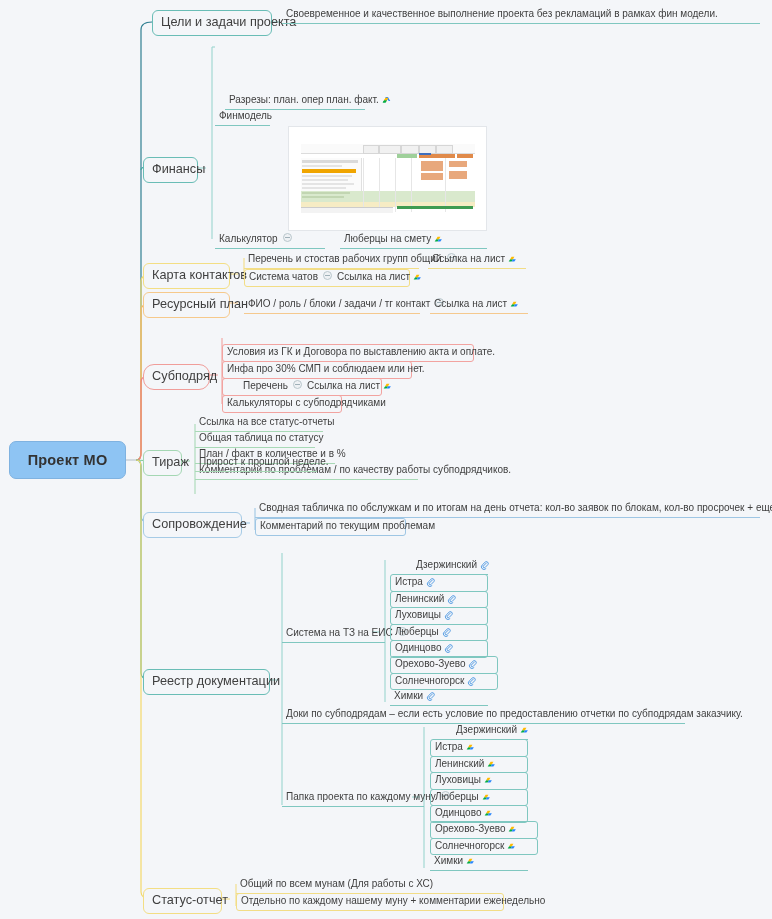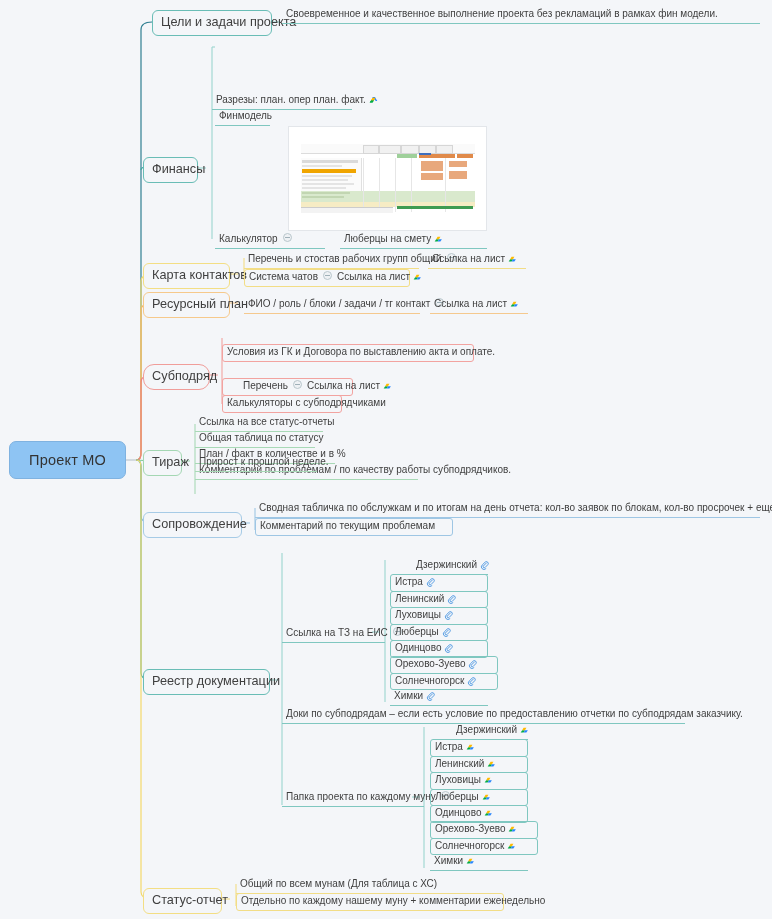--- a/index.html
+++ b/index.html
@@ -17,21 +17,21 @@
 
   
   .root{
     position:absolute;
     left:9px;top:441px;
     width:117px;height:38px;
     background:#8ec4f3;
     border:1px solid #7fb2e0;
     border-radius:7px;
     display:flex;align-items:center;justify-content:center;
-    font-size:14.5px;font-weight:normal;color:#333;
+    font-size:14.5px;font-weight:bold;color:#333;
     box-sizing:border-box;
     letter-spacing:.2px;
   }
 
   
   .topic{
     position:absolute;
     box-sizing:border-box;
     border:1.3px solid #bbb;
     border-radius:6px;
@@ -163,21 +163,21 @@
 
   <div class="root">Проект МО</div>
 
   <div class="topic t-teal" style="left:152px;top:10px;width:120px;">Цели и задачи проекта</div>
 
   <div class="leaf ul c-teal" style="left:282px;top:7px;width:478px;">Своевременное и качественное выполнение проекта без рекламаций в рамках фин модели.</div>
 
   <div class="topic t-teal" style="left:143px;top:157px;width:55px;">Финансы</div>
 
 
-  <div class="leaf ul c-teal" style="left:212px;top:93px;width:140px;text-align:center;">
+  <div class="leaf ul c-teal" style="left:225px;top:93px;width:140px;text-align:center;">
     <span>Разрезы: план. опер план. факт.</span><span class="ic gdrive"><svg viewBox="0 0 24 24" width="9" height="9">
           <path d="M8.2 2.6 L15.8 2.6 L22 13.4 L18.2 13.4 Z" fill="#2684fc"></path>
           <path d="M1.9 17.4 L5.7 11 L13.3 11 L9.5 17.4 Z" fill="#00ac47"></path>
           <path d="M5.7 11 L9.5 4.6 L13.3 11 Z" fill="#ffba00"></path>
           <path d="M8.2 2.6 L4.4 9 L12 22 L15.8 15.6 Z" fill="#ffba00" opacity="0"></path>
           <path d="M1.9 17.4 L9.5 17.4 L13.3 11 L5.7 11 Z" fill="#00ac47"></path>
           <path d="M9.5 4.6 L5.7 11 L13.3 11 L17.1 4.6 Z" fill="#ffba00"></path>
           <path d="M13.3 11 L9.5 17.4 L22.1 17.4 L18.3 11 Z" fill="#2684fc" opacity="0"></path>
         </svg></span>
   </div>
@@ -271,49 +271,50 @@
     <span>Ссылка на лист</span><span class="ic gdrive"><svg viewBox="0 0 24 24" width="9" height="9">
           <path d="M1.9 17.4 L9.5 17.4 L13.3 11 L5.7 11 Z" fill="#00ac47"></path>
           <path d="M9.5 4.6 L5.7 11 L13.3 11 L17.1 4.6 Z" fill="#ffba00"></path>
           <path d="M9.5 17.4 L13.3 11 L20.9 11 L17.1 17.4 Z" fill="#2684fc"></path>
         </svg></span>
   </div>
 
   <div class="topic t-red" style="left:143px;top:364px;width:67px;">Субподряд</div>
 
   <div class="leaf boxed c-red" style="left:222px;top:344px;width:252px;">Условия из ГК и Договора по выставлению акта и оплате.</div>
-
-  <div class="leaf boxed c-red" style="left:222px;top:378px;width:131px;padding-left:20px;">
+  <div class="leaf boxed c-red" style="left:222px;top:361px;width:190px;">Инфа про 30% СМП и соблюдаем или нет.</div>
+
+  <div class="leaf boxed c-red" style="left:222px;top:378px;width:160px;padding-left:20px;">
     <span>Перечень</span><span class="collapse"></span><span>Ссылка на лист</span><span class="ic gdrive"><svg viewBox="0 0 24 24" width="9" height="9">
           <path d="M1.9 17.4 L9.5 17.4 L13.3 11 L5.7 11 Z" fill="#00ac47"></path>
           <path d="M9.5 4.6 L5.7 11 L13.3 11 L17.1 4.6 Z" fill="#ffba00"></path>
           <path d="M9.5 17.4 L13.3 11 L20.9 11 L17.1 17.4 Z" fill="#2684fc"></path>
         </svg></span>
   </div>
 
   <div class="leaf boxed c-red" style="left:222px;top:395px;width:120px;">Калькуляторы с субподрядчиками</div>
 
   <div class="topic t-green" style="left:143px;top:450px;width:39px;">Тираж</div>
 
   <div class="leaf ul c-green" style="left:195px;top:415px;width:128px;">Ссылка на все статус-отчеты</div>
   <div class="leaf ul c-green" style="left:195px;top:431px;width:120px;">Общая таблица по статусу</div>
   <div class="leaf ul c-green" style="left:195px;top:447px;width:140px;">План / факт в количестве и в %</div>
   <div class="leaf ul c-green" style="left:195px;top:463px;width:223px;">Комментарий по проблемам / по качеству работы субподрядчиков.</div>
   <div class="leaf ul c-green" style="left:195px;top:455px;width:122px;">Прирост к прошлой неделе.</div>
 
   <div class="topic t-blue" style="left:143px;top:512px;width:99px;">Сопровождение</div>
 
   <div class="leaf ul c-blue" style="left:255px;top:501px;width:505px;">Сводная табличка по обслужкам и по итогам на день отчета: кол-во заявок по блокам, кол-во просрочек + еще показатели?</div>
-  <div class="leaf boxed c-blue" style="left:255px;top:518px;width:198px;">Комментарий по текущим проблемам</div>
+  <div class="leaf boxed c-blue" style="left:255px;top:518px;width:151px;">Комментарий по текущим проблемам</div>
 
   <div class="topic t-teal" style="left:143px;top:669px;width:127px;">Реестр документации</div>
 
 
   <div class="leaf ul c-teal" style="left:282px;top:626px;width:103px;">
-    <span>Ссылка на ТЗ на ЕИС</span><span class="collapse"></span>
+    <span>Система на ТЗ на ЕИС</span><span class="collapse"></span>
   </div>
 
   <div id="eis-list">
       <div class="leaf c-teal ul" style="left: 412px; top: 558px; width: 76px;"><span>Дзержинский</span><span class="ic clip"><svg viewBox="0 0 24 24" width="9" height="10">
             <path d="M17.5 6.2 L9 14.7 a3 3 0 0 0 4.2 4.2 L21 11 a5 5 0 0 0-7-7 L5.8 12.1 a7 7 0 0 0 9.9 9.9" fill="none" stroke="#3f8fe0" stroke-width="2.3" stroke-linecap="round"></path>
           </svg></span></div>
       <div class="leaf c-teal boxed" style="left: 390px; top: 574.4px; width: 98px;"><span>Истра</span><span class="ic clip"><svg viewBox="0 0 24 24" width="9" height="10">
             <path d="M17.5 6.2 L9 14.7 a3 3 0 0 0 4.2 4.2 L21 11 a5 5 0 0 0-7-7 L5.8 12.1 a7 7 0 0 0 9.9 9.9" fill="none" stroke="#3f8fe0" stroke-width="2.3" stroke-linecap="round"></path>
           </svg></span></div>
       <div class="leaf c-teal boxed" style="left: 390px; top: 590.8px; width: 98px;"><span>Ленинский</span><span class="ic clip"><svg viewBox="0 0 24 24" width="9" height="10">
@@ -388,16 +389,16 @@
           </svg></span></div>
       <div class="leaf c-teal ul" style="left: 430px; top: 854.2px; width: 98px;"><span>Химки</span><span class="ic gdrive"><svg viewBox="0 0 24 24" width="9" height="9">
             <path d="M1.9 17.4 L9.5 17.4 L13.3 11 L5.7 11 Z" fill="#00ac47"></path>
             <path d="M9.5 4.6 L5.7 11 L13.3 11 L17.1 4.6 Z" fill="#ffba00"></path>
             <path d="M9.5 17.4 L13.3 11 L20.9 11 L17.1 17.4 Z" fill="#2684fc"></path>
           </svg></span></div>
     </div>
 
   <div class="topic t-yellow" style="left:143px;top:888px;width:79px;">Статус-отчет</div>
 
-  <div class="leaf ul c-yellow" style="left:236px;top:877px;width:205px;">Общий по всем мунам (Для таблица с ХС)</div>
+  <div class="leaf ul c-yellow" style="left:236px;top:877px;width:205px;">Общий по всем мунам (Для работы с ХС)</div>
   <div class="leaf boxed c-yellow" style="left:236px;top:893px;width:268px;">Отдельно по каждому нашему муну + комментарии еженедельно</div>
 
 </div>
 
 </body></html>

